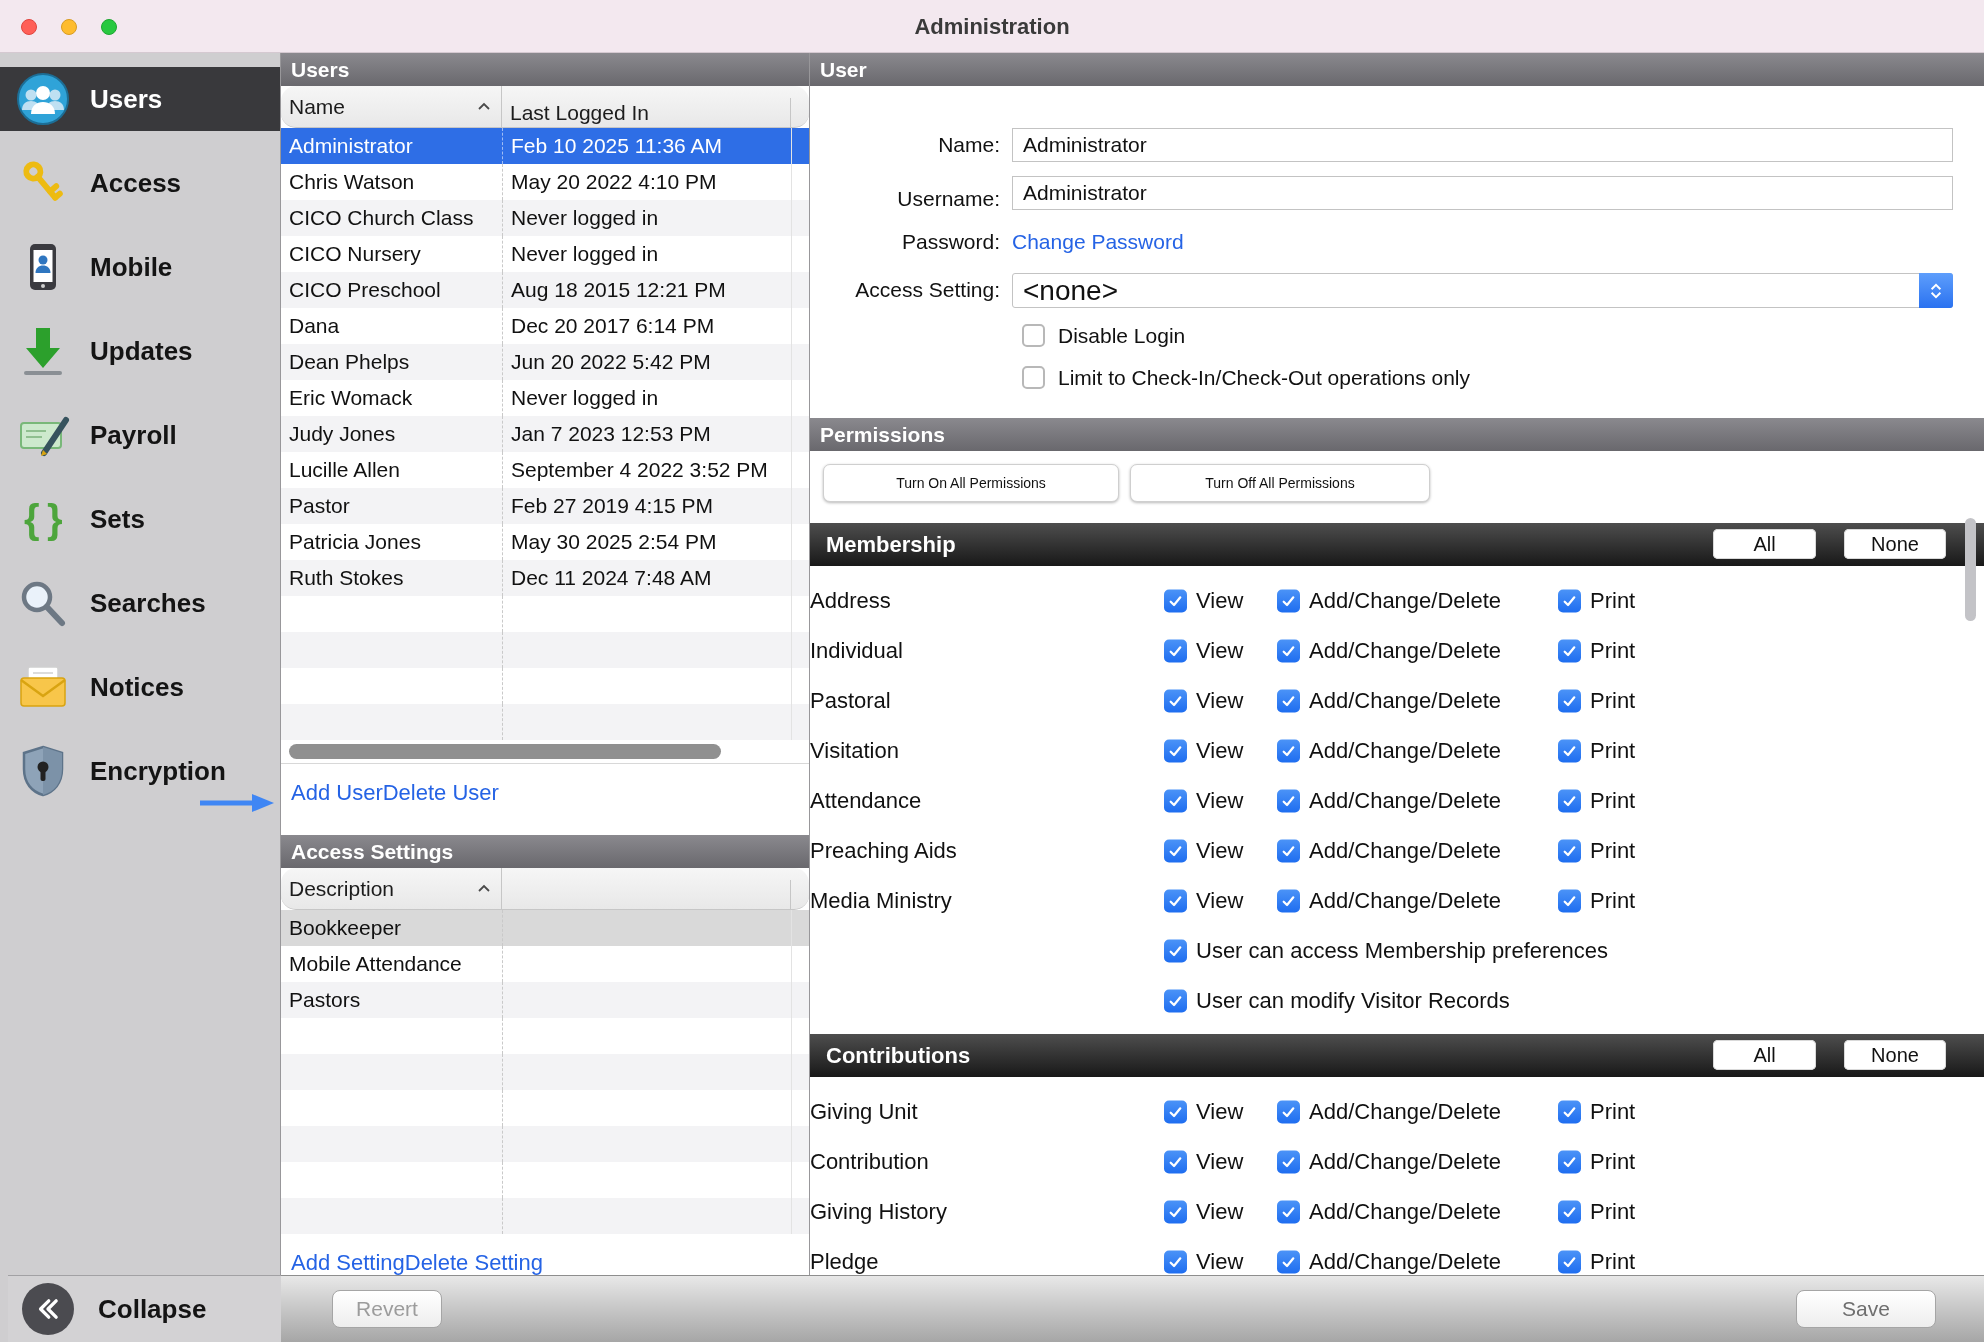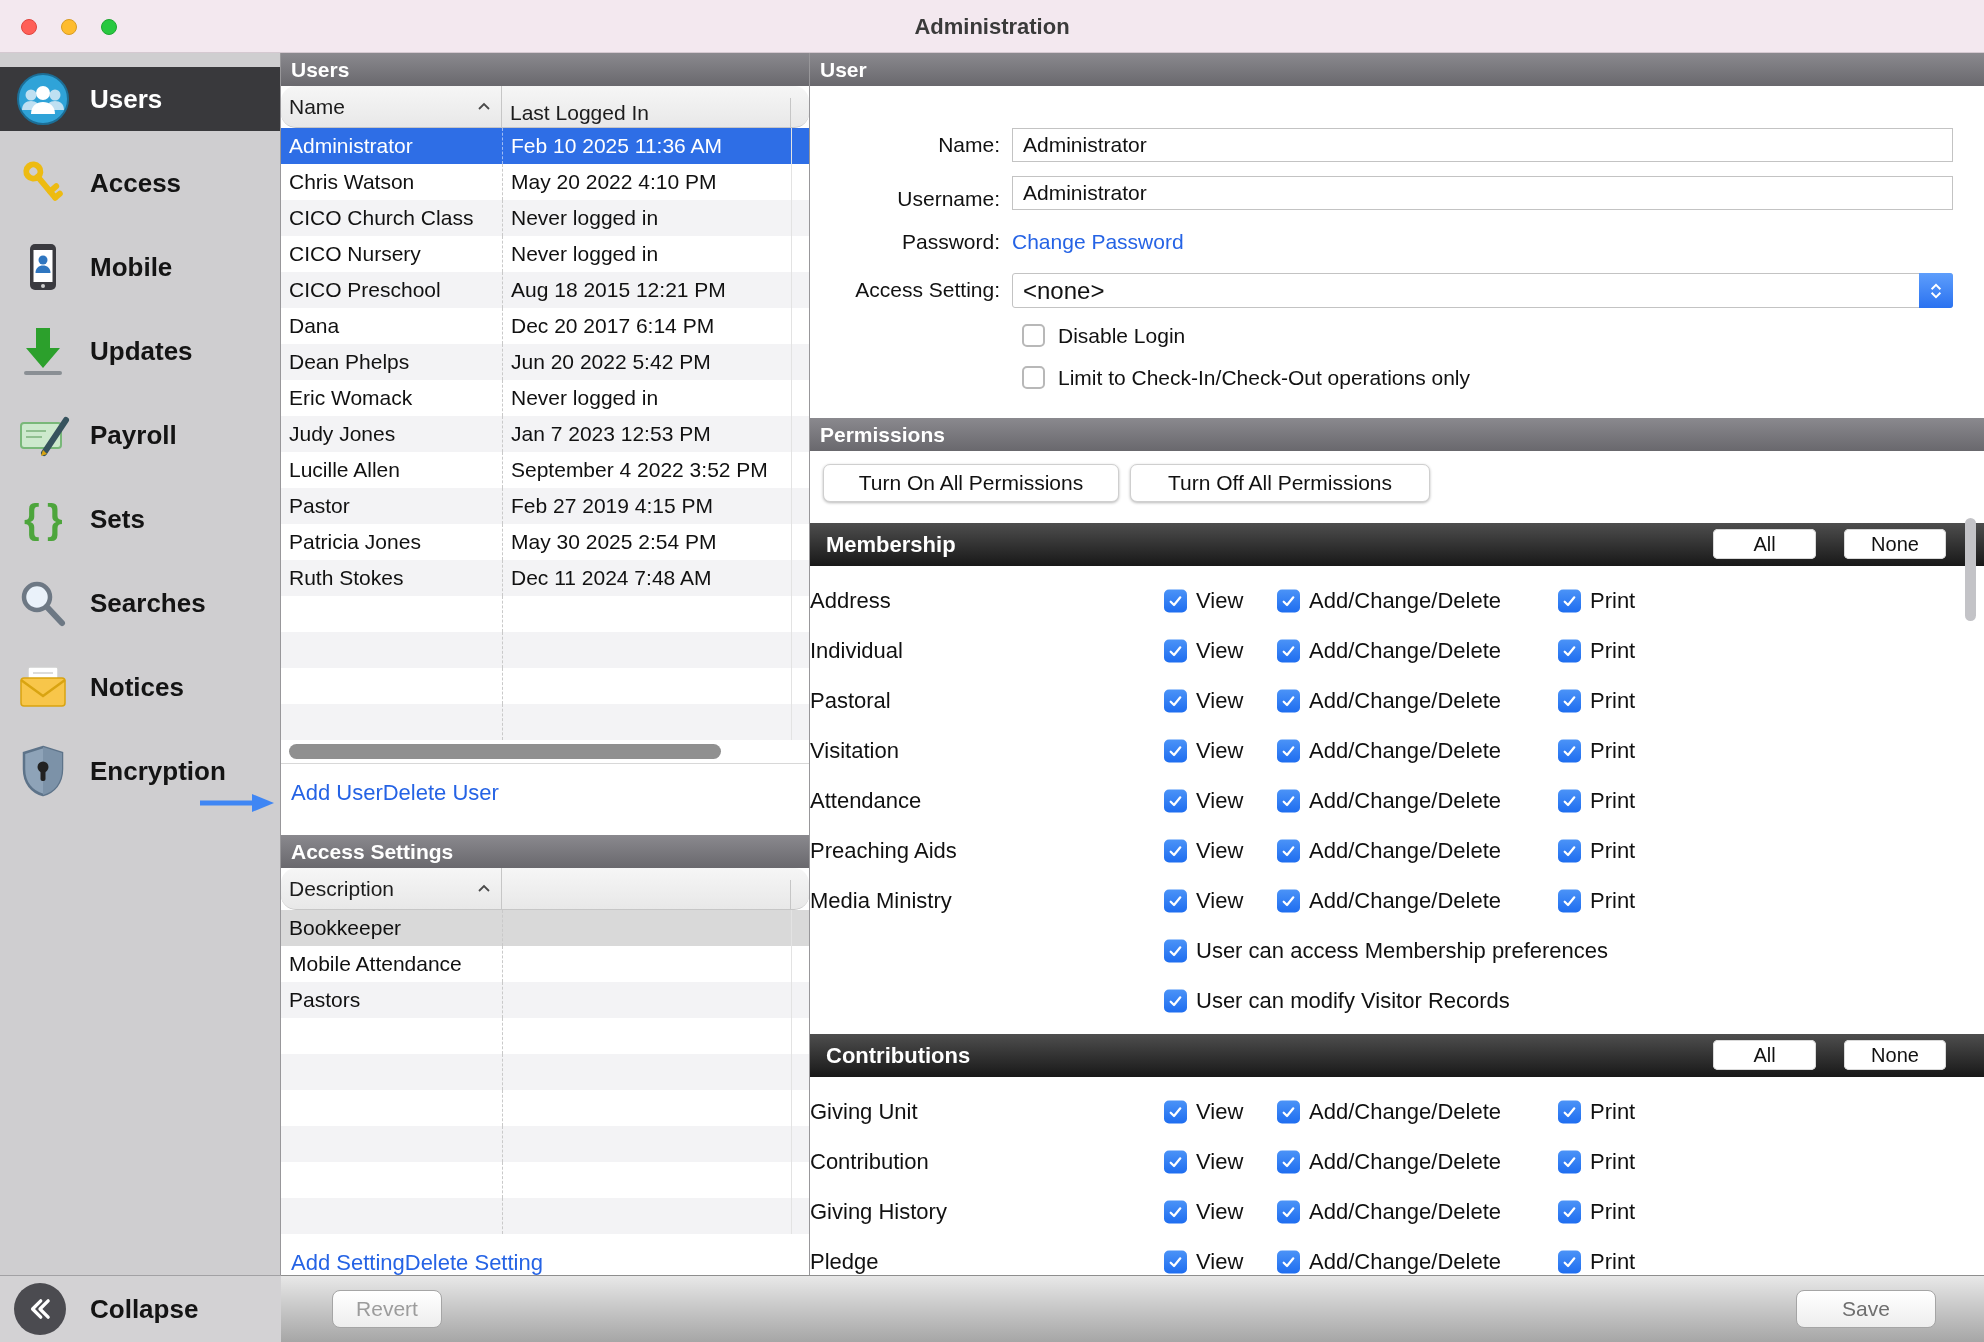--- a/index.html
+++ b/index.html
@@ -16,21 +16,21 @@
 
   
   .sidebar{position:absolute;left:0;top:53px;width:281px;bottom:0;background:#cfced0;border-right:1px solid #98979a;}
   .side-items{padding-top:14px;}
   .side-item{height:64px;margin-bottom:20px;display:flex;align-items:center;padding-left:16px;gap:20px;cursor:default;}
   .side-item.selected{background:#39393c;}
   .side-item.selected .side-label{color:#fff;}
   .side-icon{width:54px;height:54px;display:inline-flex;align-items:center;justify-content:center;flex:0 0 54px;}
   .side-icon svg{width:54px;height:54px;}
   .side-label{font-weight:bold;font-size:26px;color:#141414;}
-  .collapse-area{position:absolute;left:0;bottom:0;width:281px;height:67px;background:#d3d2d4;border-top:1px solid #a2a1a4;display:flex;align-items:center;gap:24px;padding-left:14px;cursor:pointer;}
+  .collapse-area{position:absolute;left:8px;bottom:0;width:281px;height:67px;background:#d3d2d4;border-top:1px solid #a2a1a4;display:flex;align-items:center;gap:24px;padding-left:14px;cursor:pointer;}
   .collapse-circle{width:52px;height:52px;border-radius:50%;background:#4b4b50;display:flex;align-items:center;justify-content:center;}
   .collapse-circle svg{width:40px;height:40px;}
   .collapse-label{font-weight:bold;font-size:26px;color:#141414;}
 
   
   .panel-header{height:33px;background:linear-gradient(180deg,#8a898e,#69686d);color:#fff;font-weight:bold;font-size:21px;display:flex;align-items:center;padding-left:10px;}
 
   
   .middle{position:absolute;left:281px;top:53px;width:529px;bottom:67px;background:#fff;border-right:1px solid #98979a;overflow:hidden;}
   .table-header{height:42px;background:linear-gradient(180deg,#f6f6f6,#e8e8e8);border-bottom:1px solid #c6c6c6;display:flex;font-size:21px;color:#1c1c1c;border-radius:15px;}
@@ -56,33 +56,33 @@
   .arrow-annot{position:absolute;left:198px;top:791px;width:78px;height:24px;z-index:20;}
 
   
   .right{position:absolute;left:810px;top:53px;right:0;bottom:67px;background:#fff;overflow:hidden;}
   .rp-label{position:absolute;left:0;width:190px;text-align:right;font-size:21px;color:#111;height:26px;line-height:26px;}
   .l-name{top:79px;} .l-user{top:127px;margin-top:6px;} .l-pass{top:176px;} .l-access{top:224px;}
   .f-input{position:absolute;left:202px;width:941px;height:34px;border:1px solid #c3c3c3;font-size:21px;padding-left:10px;color:#111;background:#fff;font-family:inherit;}
   .i-name{top:75px;} .i-user{top:123px;}
   .pw-link{position:absolute;left:202px;top:176px;font-size:21px;color:#2563e5;text-decoration:none;height:26px;line-height:26px;}
   .dropdown{position:absolute;left:202px;top:220px;width:941px;height:35px;border:1px solid #c3c3c3;border-radius:3px;background:#fff;display:flex;align-items:center;cursor:default;}
-  .dd-value{flex:1;padding-left:10px;font-size:24px;color:#111;}
+  .dd-value{flex:1;padding-left:10px;font-size:28px;color:#111;}
   .dd-cap{width:34px;height:35px;margin:-1px -1px -1px 0;background:linear-gradient(180deg,#5e9efc,#2a72f0);border-radius:0 3px 3px 0;display:flex;align-items:center;justify-content:center;}
   .cb{width:23px;height:23px;border-radius:5px;display:inline-flex;align-items:center;justify-content:center;cursor:pointer;}
   .cb.checked{background:linear-gradient(180deg,#4b93f7,#1e6df0);}
   .cb.unchecked{background:#fff;border:2px solid #b8b8b8;}
   .cb svg{width:17px;height:17px;}
   .cb-disable{position:absolute;left:212px;top:271px;}
   .opt-label{position:absolute;font-size:21px;color:#111;height:26px;line-height:26px;}
   .lab-disable{left:248px;top:270px;}
   .cb-limit{position:absolute;left:212px;top:313px;}
   .lab-limit{left:248px;top:312px;}
   .perm-bar{position:absolute;left:0;right:0;top:365px;}
-  .perm-btn{position:absolute;top:411px;height:38px;border-radius:7px;background:#fff;border:1px solid #cfcfcf;box-shadow:0 1px 3px rgba(0,0,0,.28);font-size:21px;color:#111;font-family:inherit;cursor:pointer;}
+  .perm-btn{position:absolute;top:411px;height:38px;border-radius:7px;background:#fff;border:1px solid #cfcfcf;box-shadow:0 1px 3px rgba(0,0,0,.28);font-size:14px;color:#111;font-family:inherit;cursor:pointer;}
   .btn-on{left:13px;width:296px;}
   .btn-off{left:320px;width:300px;}
   .perm-sections{position:absolute;left:0;right:0;top:470px;}
   .section-bar{height:43px;background:linear-gradient(180deg,#4e4e4e,#181818);position:relative;display:flex;align-items:center;}
   .section-title{color:#fff;font-weight:bold;font-size:22px;margin-left:16px;}
   .sec-btn{position:absolute;height:30px;top:6px;border:none;border-radius:5px;background:#fff;font-size:20px;color:#111;font-family:inherit;box-shadow:inset 0 0 0 1px #d9d9d9;cursor:pointer;}
   .btn-all{right:168px;width:103px;}
   .btn-none{right:38px;width:102px;}
   .perm-rows{margin-top:10px;margin-bottom:8px;}
   .perm-row{height:50px;position:relative;}

